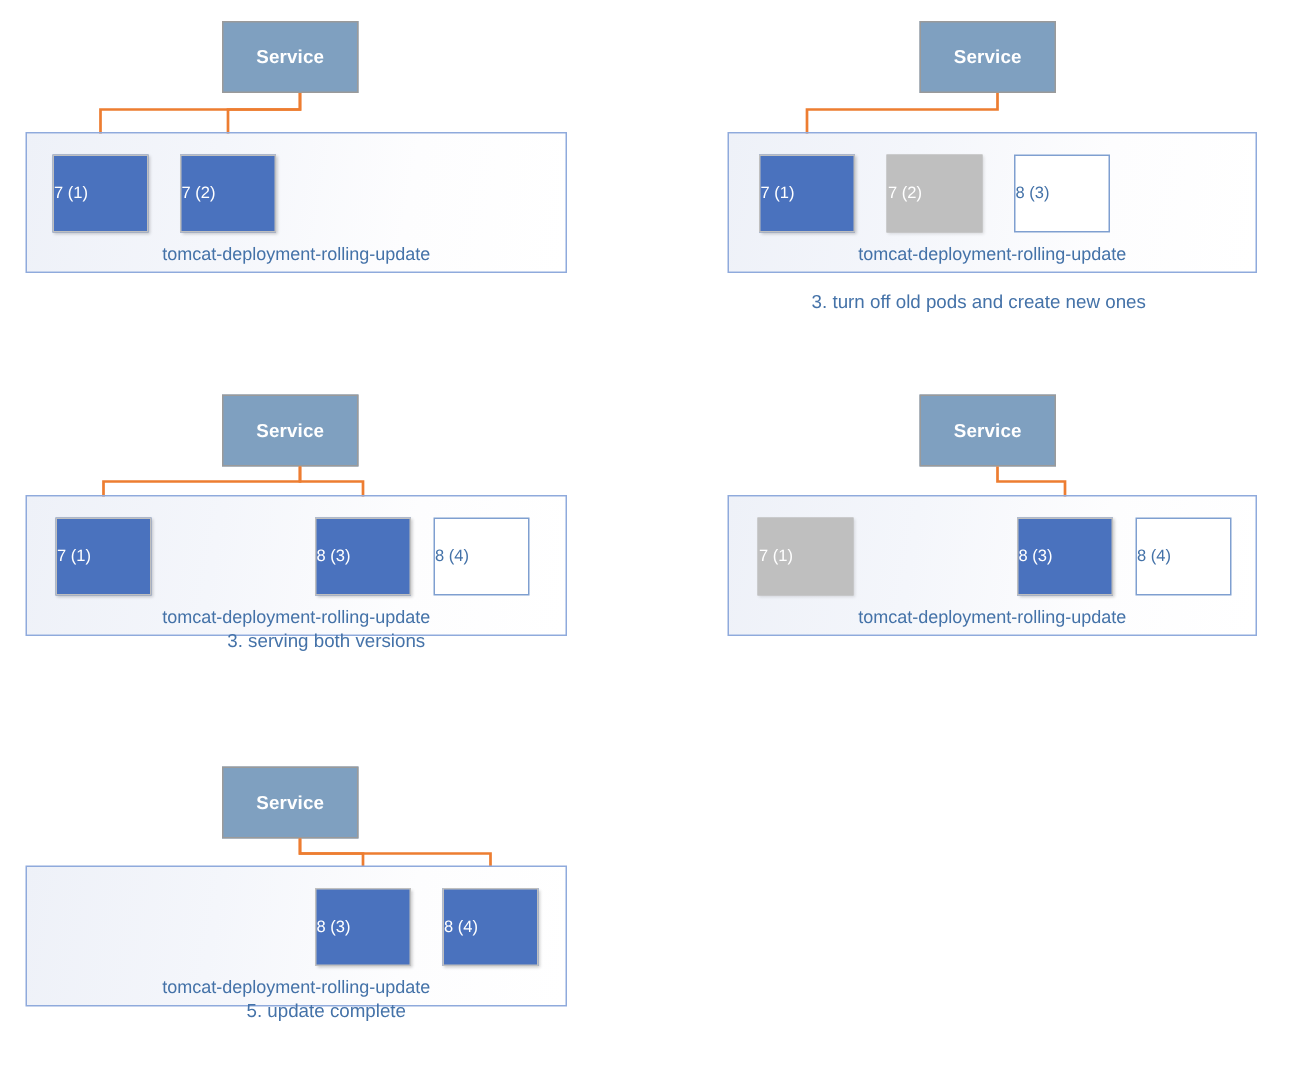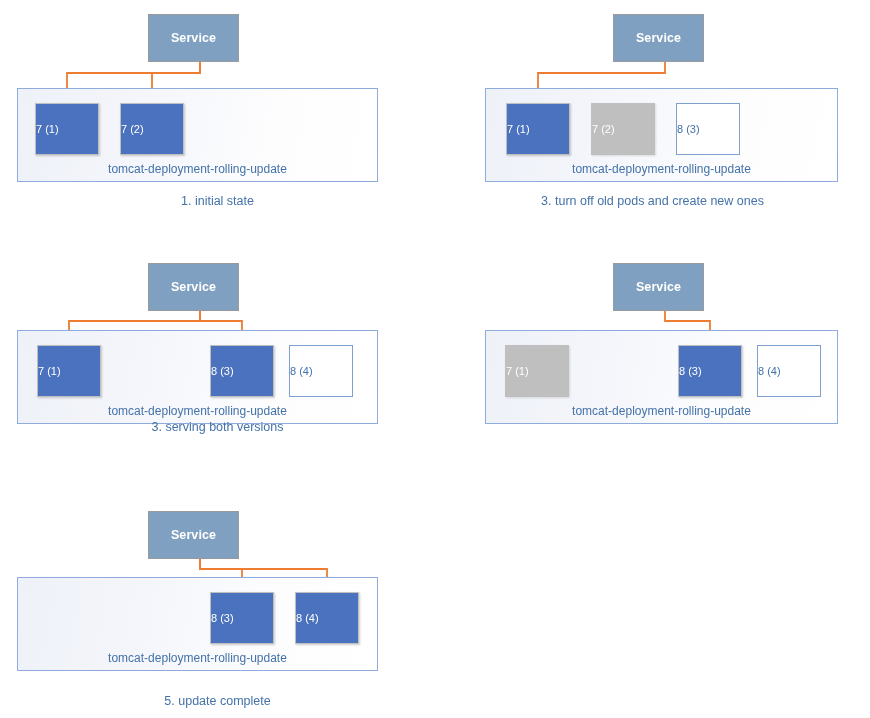--- a/index.html
+++ b/index.html
@@ -145,21 +145,20 @@
       <div class="deployment-label">tomcat-deployment-rolling-update</div>
     </div>
 
     <div class="pod active" style="left:35px; top:103px;">
       <span>7 (1)</span>
     </div>
     <div class="pod active" style="left:120px; top:103px;">
       <span>7 (2)</span>
     </div>
 
-    <div class="caption" style="top:195px;">1. initial state</div>
   </div>
 
   <div class="panel" style="left:435px; top:0px;">
 
     <div class="service-box" style="left:178px; top:14px;">
       <span class="service-label">Service</span>
     </div>
 
     <svg class="arrow-layer" viewBox="0 0 435 233">
       <defs>
@@ -279,16 +278,16 @@
       <div class="deployment-label">tomcat-deployment-rolling-update</div>
     </div>
 
     <div class="pod active" style="left:210px; top:97px;">
       <span>8 (3)</span>
     </div>
     <div class="pod active" style="left:295px; top:97px;">
       <span>8 (4)</span>
     </div>
 
-    <div class="caption" style="top:200px;">5. update complete</div>
+    <div class="caption" style="top:173px;">5. update complete</div>
   </div>
 
 </div>
 
 </body></html>

